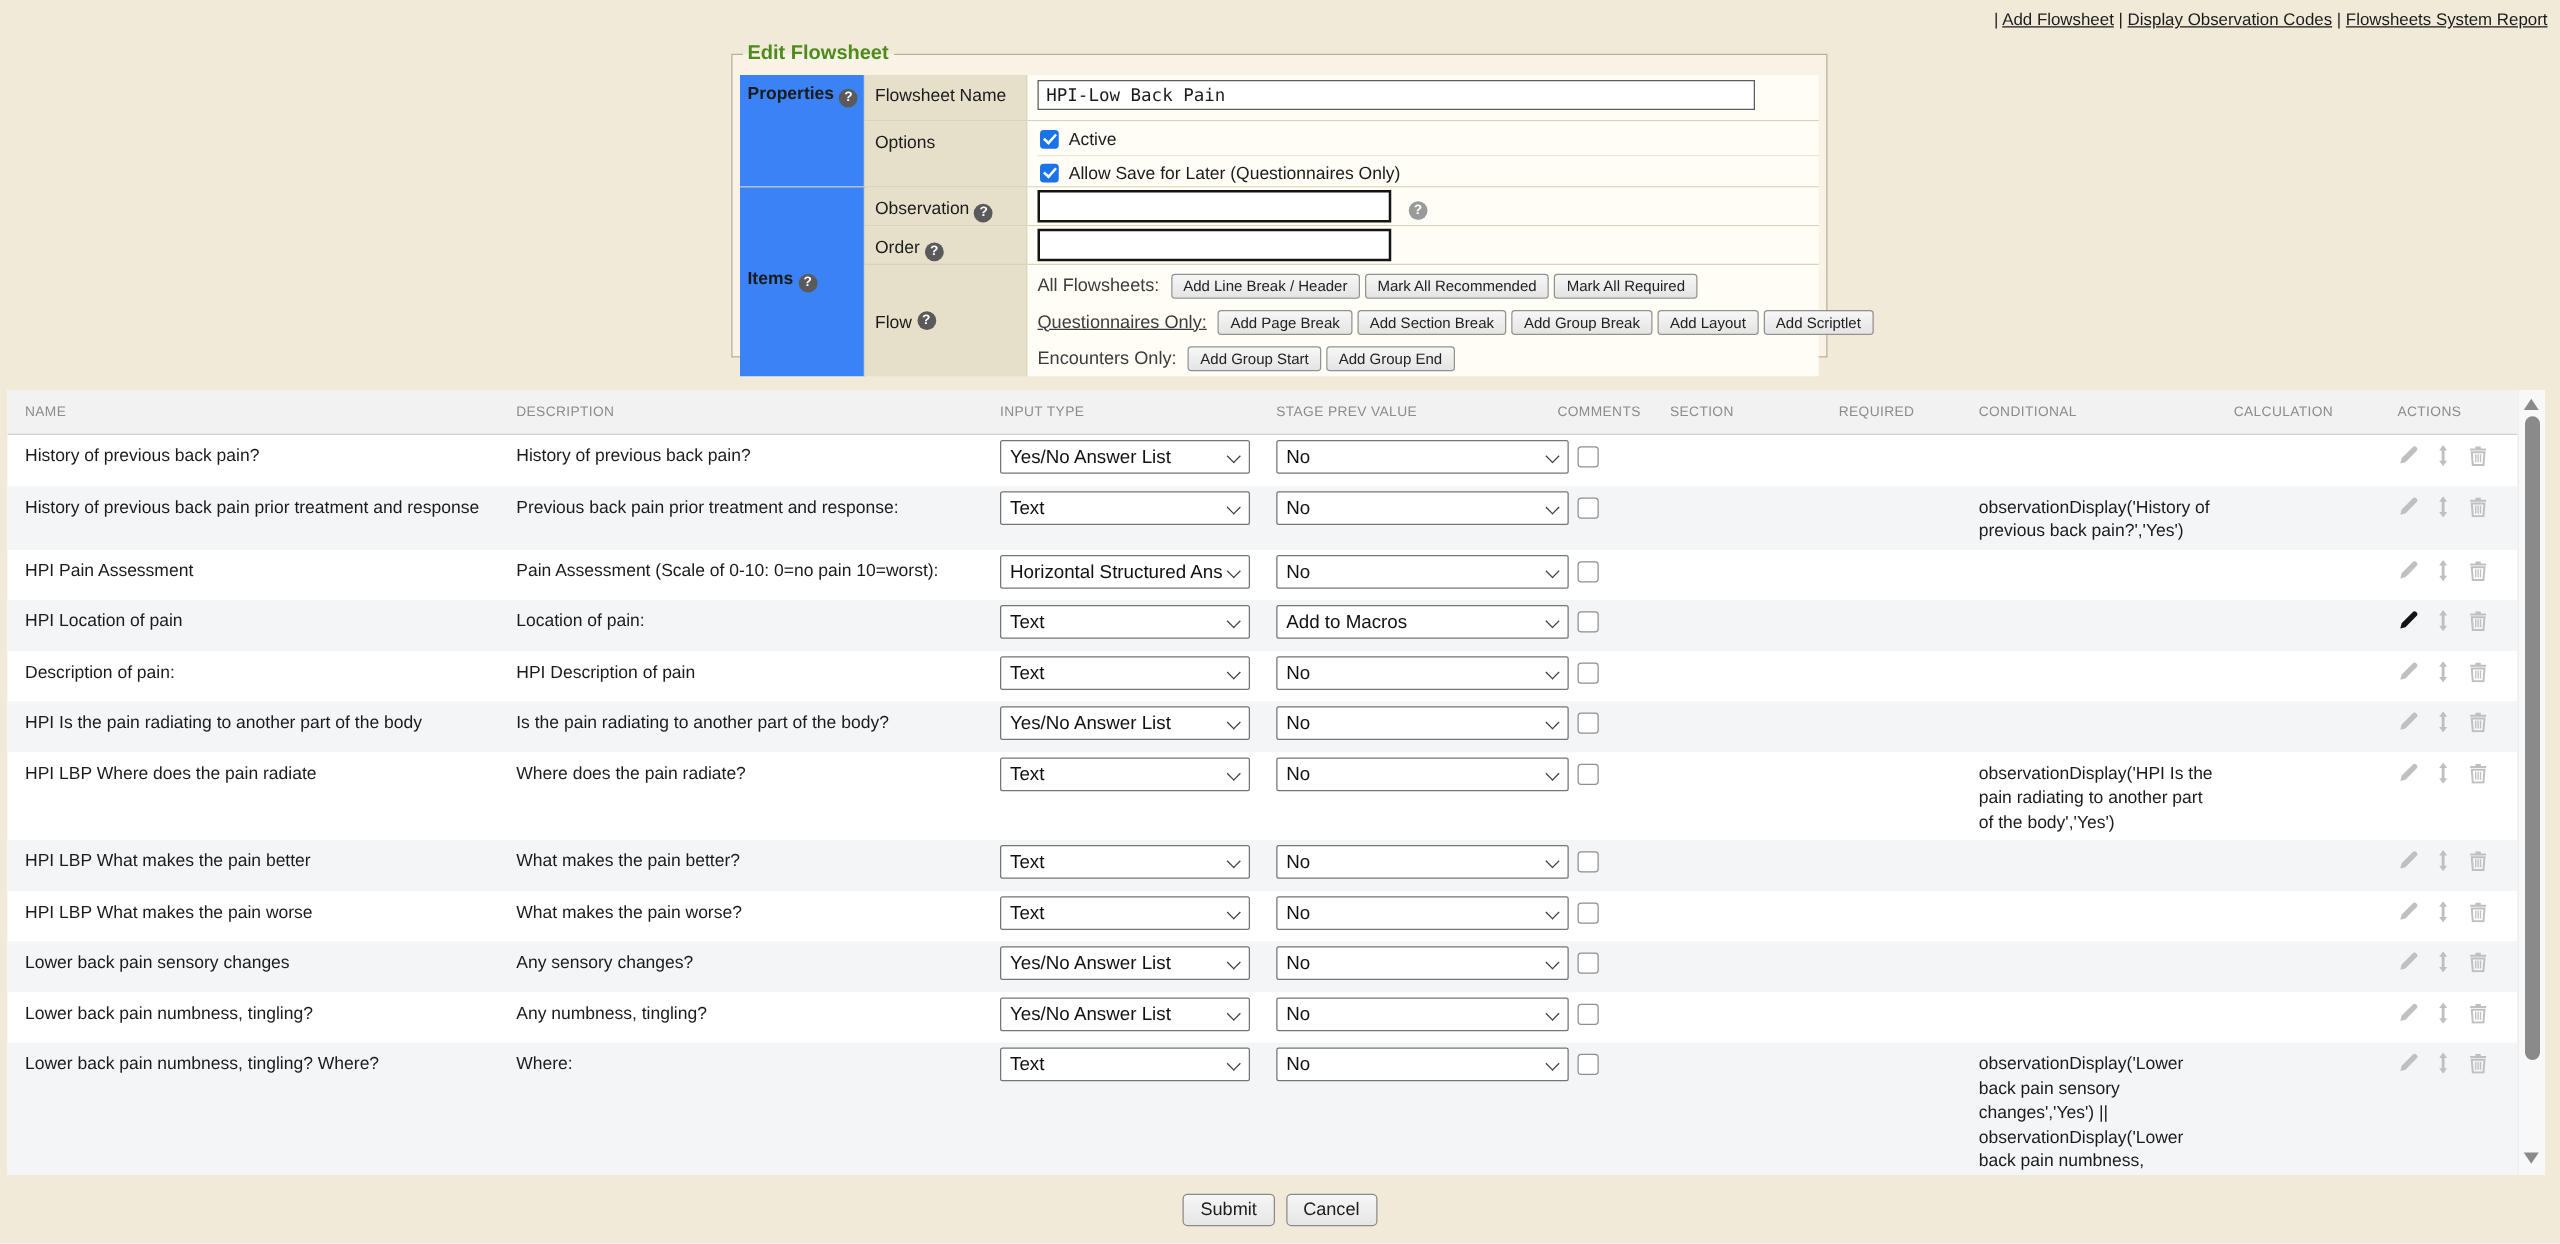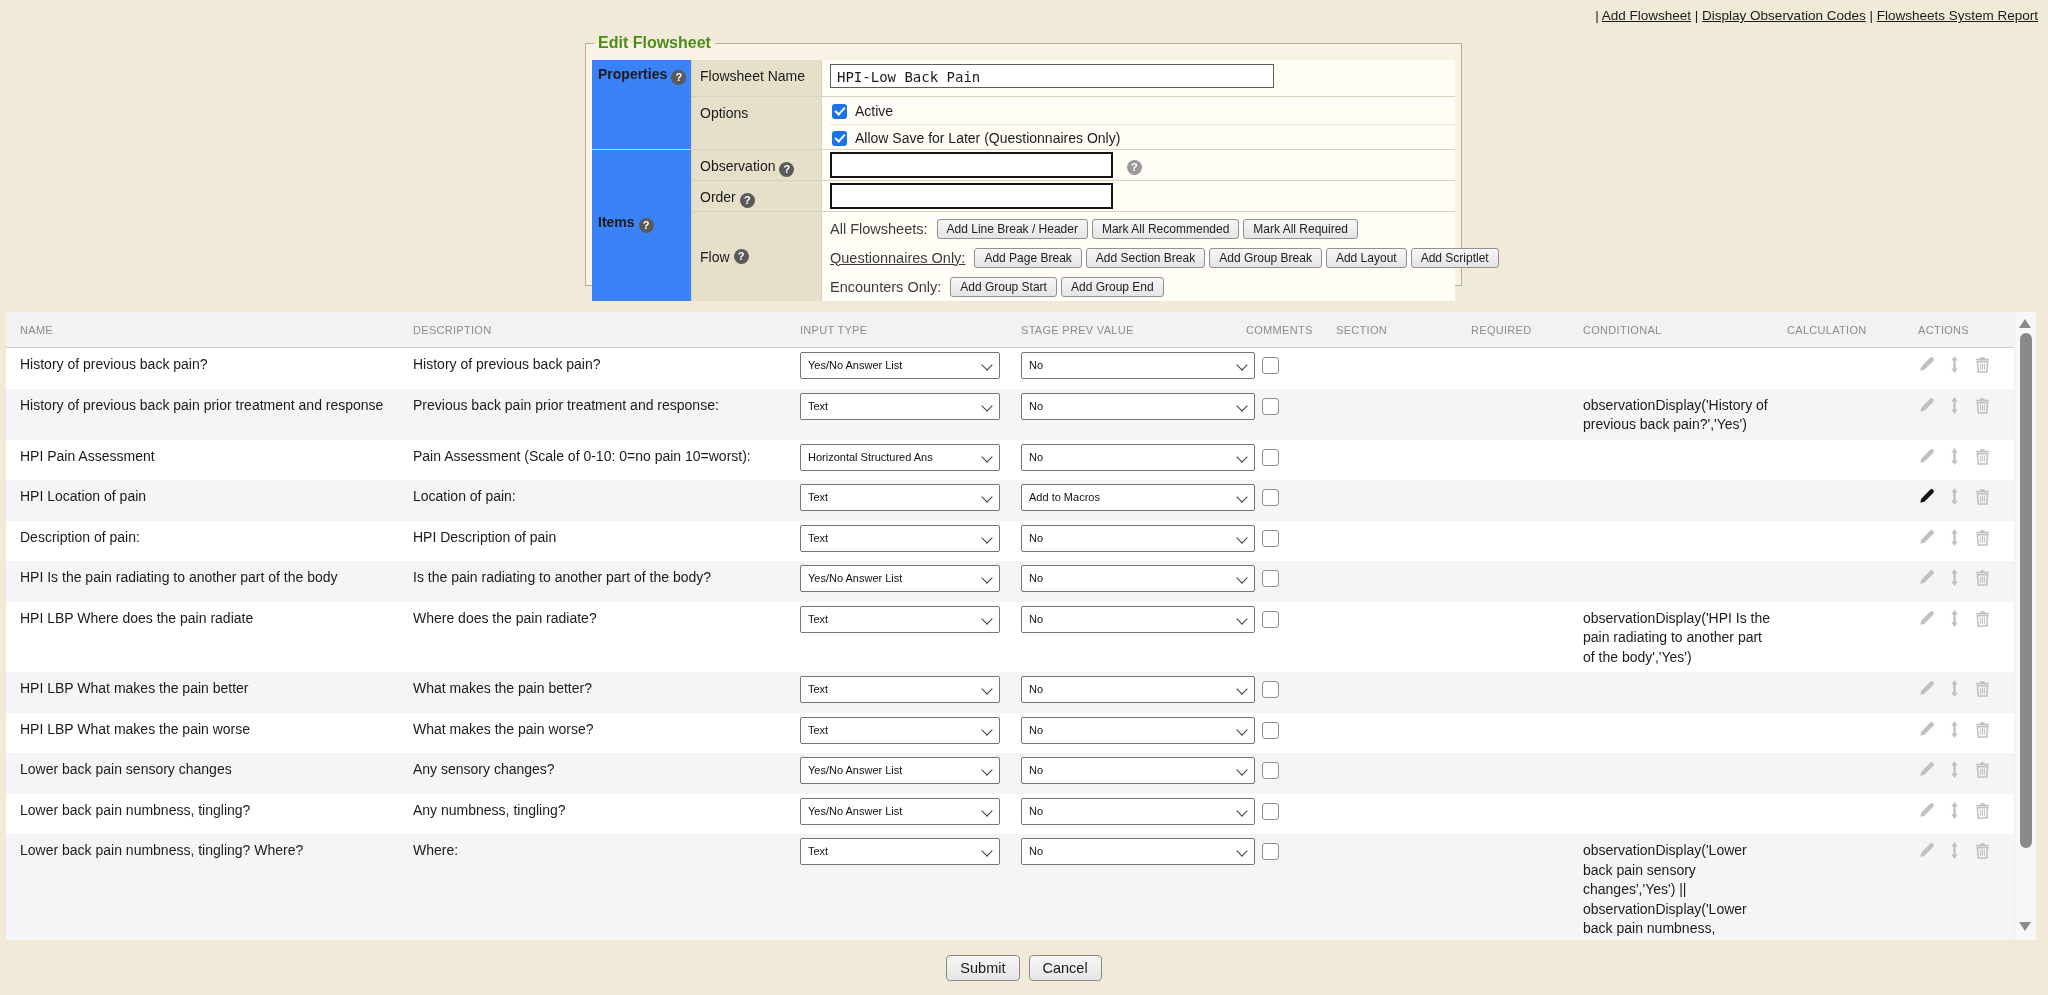--- a/index.html
+++ b/index.html
@@ -23,21 +23,21 @@
   .fs-grid{display:grid;grid-template-columns:100px 130px 633px;width:863px;}
   .fs-cell{box-sizing:border-box;font-size:14px;}
   .groupcol{background:#3b82f6;border-right:1px solid #d8d1bc;padding:6px 4px 0 6px;font-weight:bold;}
   .labelcol{background:#e6dfca;border-right:1px solid #d8d1bc;padding:8px 4px 0 8px;}
   .contentcol{background:#fffdf6;padding:4px 0 0 8px;}
   .rb{border-bottom:1px solid #d8d1bc;}
   .qmark{display:inline-block;width:15px;height:15px;border-radius:50%;background:#5a5a5a;color:#fff;
     font-size:11px;font-weight:bold;text-align:center;line-height:15px;vertical-align:-2px;margin-left:4px;cursor:pointer;}
   .qmark.light{background:#9a9a9a;}
   .txtarea{background:#fff;border:2px solid #141414;position:relative;box-sizing:border-box;}
-  .nameinput{width:444px;height:24px;border-width:1px;border-color:#5d5d5d;
+  .nameinput{width:574px;height:24px;border-width:1px;border-color:#5d5d5d;
     font-family:"DejaVu Sans Mono", monospace;font-size:14px;padding:3px 6px;line-height:18px;}
   .obsarea{width:283px;height:26px;display:inline-block;vertical-align:middle;}
   .optline{display:flex;align-items:center;gap:8px;height:26px;padding-left:2px;}
   .optline + .optline{border-top:1px solid #eee7d6;}
   .bluebox{width:15px;height:15px;border-radius:3px;background:#1a73e8;position:relative;cursor:pointer;flex:0 0 auto;}
   .bluebox::after{content:"";position:absolute;left:4.5px;top:1.5px;width:4px;height:8px;
     border-right:2px solid #fff;border-bottom:2px solid #fff;transform:rotate(42deg);}
   .flowline{display:flex;align-items:center;gap:7px;height:29px;white-space:nowrap;}
   .flowlabel{color:#3c3c3c;font-size:14.5px;margin-right:2px;}
   .flowlabel.u{text-decoration:underline;}
@@ -50,21 +50,21 @@
   .gridcols{display:grid;grid-template-columns:393px 387px 221px 225px 90px 129px 118px 204px 131px 96px;padding-left:14px;box-sizing:border-box;}
   .thead{height:36px;background:#f2f2f2;border-bottom:1px solid #d2d2d2;align-items:center;}
   .thead span{font-size:11px;color:#8c8c8c;letter-spacing:.3px;}
   .trow{min-height:35px;background:#fff;}
   .trow.even{background:#f4f5f7;}
   .cell{padding-top:7px;padding-right:12px;padding-bottom:5px;font-size:14px;line-height:19.5px;overflow-wrap:break-word;}
   .cell.desc{padding-right:28px;}
   .cell.cond{padding-right:10px;}
   .selwrap{position:relative;display:inline-block;margin-top:4px;height:27px;background:#fff;
     border:1px solid #757575;border-radius:2px;box-sizing:border-box;cursor:pointer;}
-  .selwrap .seltext{display:block;font-size:11px;color:#111;line-height:25px;padding:0 24px 0 7px;
+  .selwrap .seltext{display:block;font-size:15px;color:#111;line-height:25px;padding:0 24px 0 7px;
     white-space:nowrap;overflow:hidden;}
   .selwrap .chev{position:absolute;right:8px;top:8px;width:7px;height:7px;
     border-right:1.6px solid #3f3f3f;border-bottom:1.6px solid #3f3f3f;transform:rotate(45deg);}
   .w-input{width:200px;}
   .w-stage{width:234px;}
   .ckbox{width:15px;height:15px;border:1.6px solid #8f8f8f;border-radius:3px;background:#fff;
     margin-left:16px;margin-top:9px;cursor:pointer;}
   .acts{display:flex;gap:11px;padding-top:8px;align-items:flex-start;}
   .aicon{width:17px;height:17px;color:#c0c0c0;cursor:pointer;flex:0 0 auto;}
   .aicon svg{width:17px;height:17px;display:block;fill:currentColor;}

